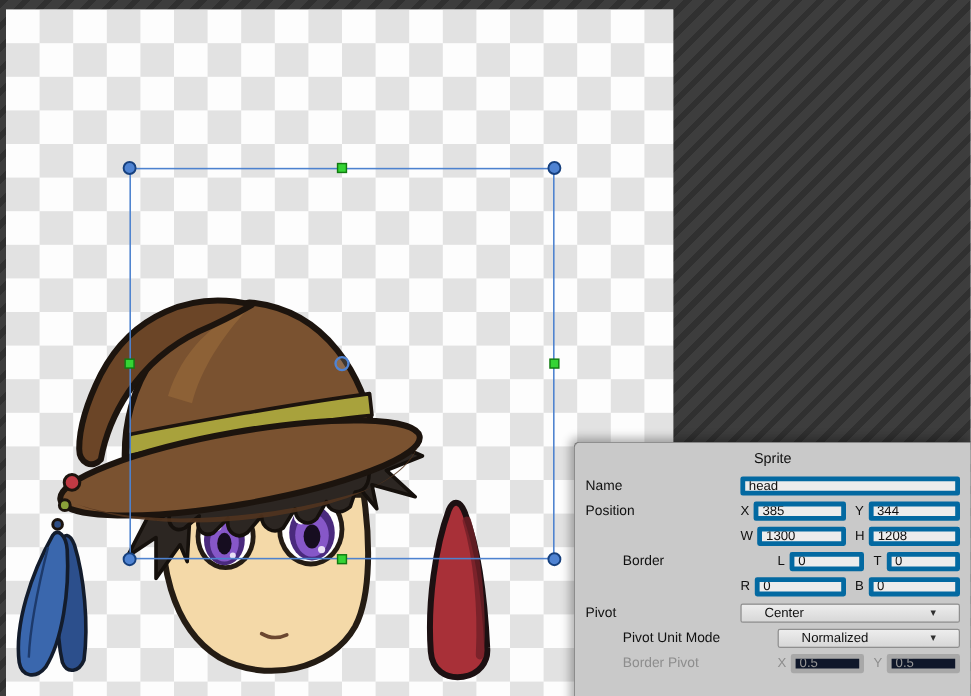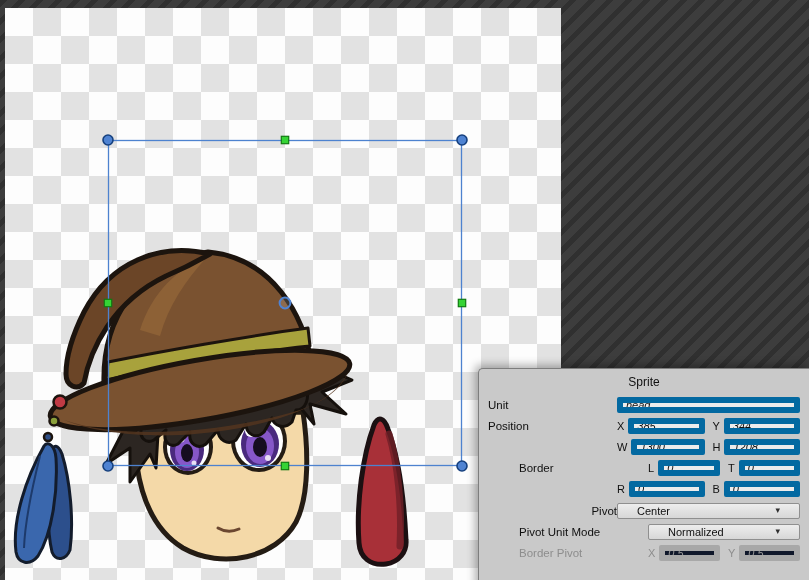--- a/index.html
+++ b/index.html
@@ -30,32 +30,31 @@
     border-radius:5px 0 0 0;
     box-shadow:-3px -3px 8px rgba(0,0,0,0.30);
     padding-top:3px;
   }
   .panel-title{
     text-align:center;font-size:12px;color:#101010;
     padding:3px 0 7px 0;
   }
   .prow{display:flex;align-items:center;height:17px;margin:0 9px 4px 9px;}
   .prow.mt2{margin-top:2px;margin-left:40px;}
-  .prow.mt4{margin-top:5px;text-align:right;}
+  .prow.mt4{margin-top:5px;}
   .plabel{width:129px;flex:none;font-size:11.5px;color:#101010;}
   .pfields{flex:1;display:flex;gap:8px;min-width:0;}
   .axis-pair{flex:1;display:flex;align-items:center;gap:4px;min-width:0;}
   .axis-letter{font-size:11px;color:#101010;flex:none;}
   input.pfield{
     flex:1;min-width:0;height:16px;box-sizing:border-box;
-    border:6px solid #0369a1;background:#ececec;border-radius:2px;
+    border:4px solid #0369a1;background:#ececec;border-radius:2px;
     font-size:11px;color:#101010;padding:0 3px;
     font-family:"Liberation Sans", sans-serif;
     outline:none;
-    font-style:italic;
   }
   .pdrop{
     flex:1;height:16px;box-sizing:border-box;min-width:0;
     border:1px solid #8f8f8f;border-radius:2px;
     background:linear-gradient(#ededed,#d7d7d7);
     display:flex;align-items:center;
     font-size:11px;color:#101010;padding:0 19px;
     cursor:default;
   }
   .pdrop .arrow{margin-left:auto;font-size:9px;color:#2e2e2e;line-height:1;}
@@ -151,21 +150,21 @@
 
         <circle cx="285" cy="303" r="5.4" fill="rgba(255,255,255,0.15)" stroke="#4f83d2" stroke-width="2"></circle>
       </g>
     </svg>
   </div>
 
   <div class="panel">
     <div class="panel-title">Sprite</div>
 
     <div class="prow">
-      <div class="plabel">Unit</div>
+      <div class="plabel">Name</div>
       <div class="pfields">
         <input class="pfield" type="text" value="head" style="">
       </div>
     </div>
 
     <div class="prow">
       <div class="plabel">Position</div>
       <div class="pfields">
         <div class="axis-pair">
           <span class="axis-letter">X</span>

